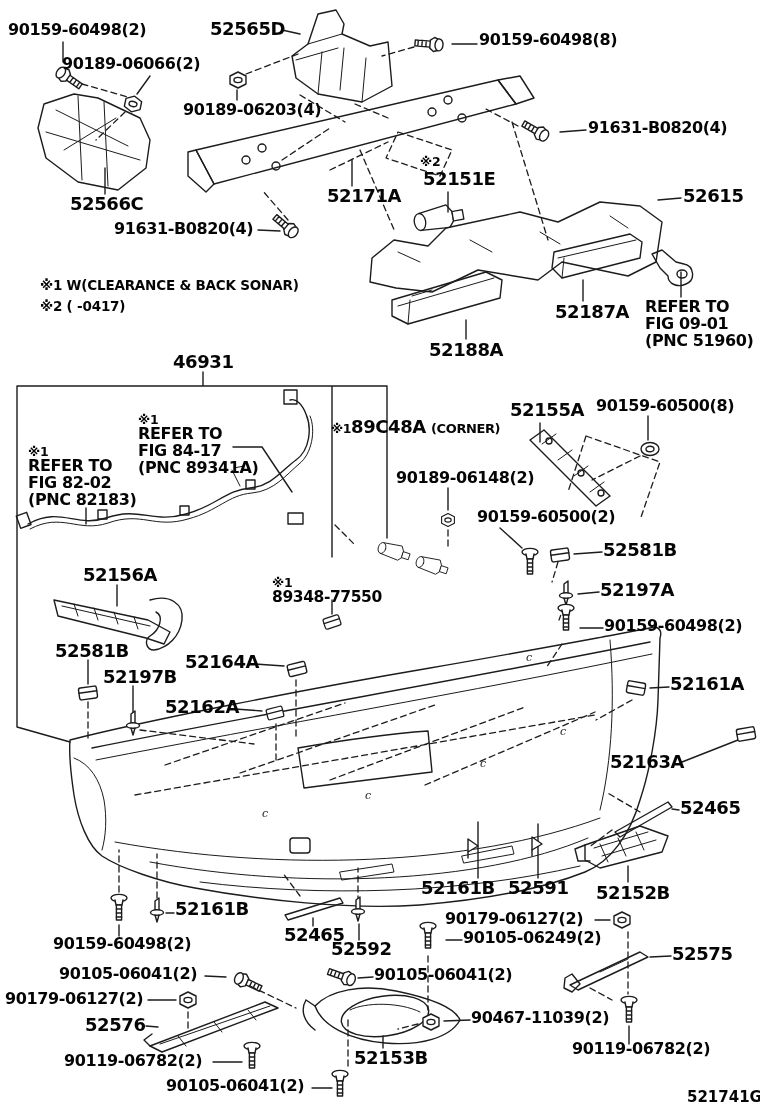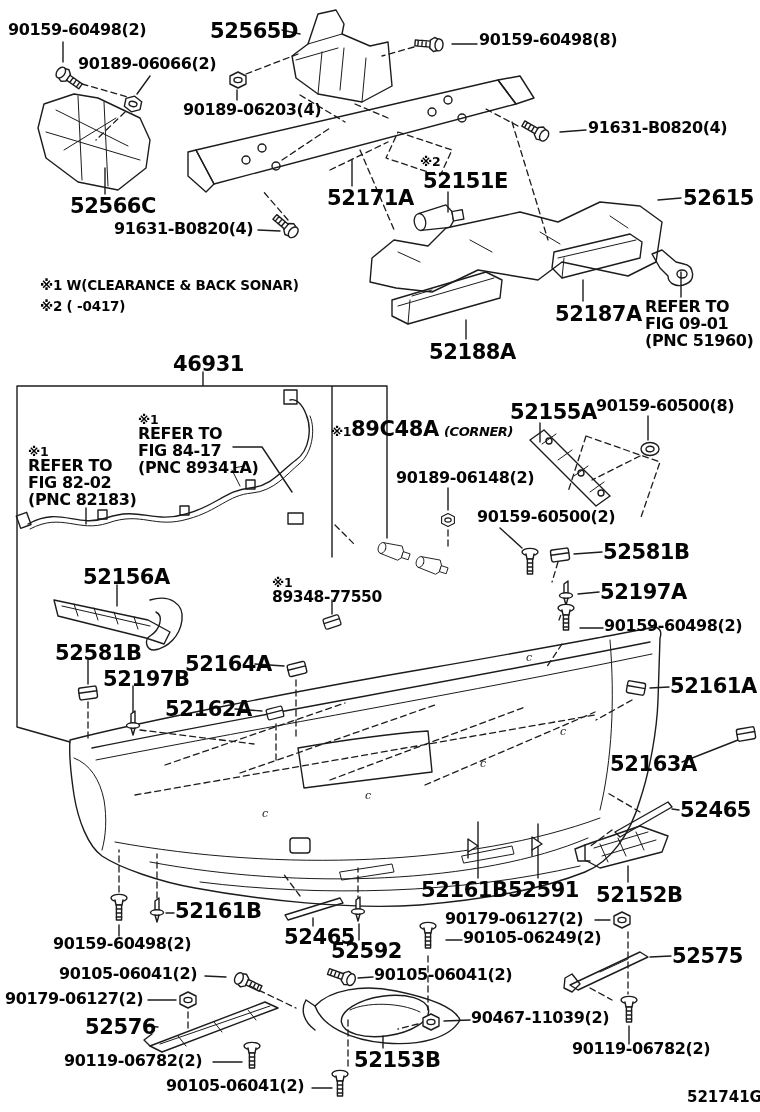--- a/index.html
+++ b/index.html
@@ -7,27 +7,27 @@
          font-family:"DejaVu Sans",sans-serif;}
   #art{position:absolute;left:0;top:0;}
   #art path,#art line,#art ellipse,#art rect,#art circle,#art polyline,#art polygon{
       stroke:#1c1c1c;stroke-width:1.4;fill:none;stroke-linecap:round;stroke-linejoin:round;}
   #art .dash{stroke-dasharray:6 4;stroke-width:1.3;}
   #art .thin{stroke-width:1;}
   #art .fillw{fill:#fff;}
   #art text{stroke:none;fill:#1c1c1c;font-family:"DejaVu Serif",serif;font-style:italic;font-size:11px;}
   .lbl{position:absolute;color:#050505;font-weight:bold;font-size:16px;letter-spacing:-0.4px;
        line-height:1.05;white-space:pre-line;z-index:5;}
-  .lg{font-size:21px;}
+  .lg{font-size:18px;}
   .md{font-size:13.5px;letter-spacing:-0.2px;}
   .sm{font-size:12.5px;letter-spacing:-0.2px;}
   .num2{font-size:15.5px;}
   .mark{font-size:12.5px;line-height:1;display:block;letter-spacing:-0.2px;}
   .inline-mark{font-size:12.5px;}
-  .paren{font-size:13px;font-style:italic;}
+  .paren{font-size:13px;}
   .code{font-size:15px;letter-spacing:0;}
 </style>
 </head>
 <body>
 
 <div id="stage">
 
 <svg id="art" width="760" height="1112" viewBox="0 0 760 1112">
   <defs>
     <g id="boltA">
@@ -308,21 +308,21 @@
     <use href="#nutG" transform="translate(188,1000)"></use>
     <use href="#screwV" transform="translate(252,1046)"></use>
     <use href="#nutG" transform="translate(431,1022)"></use>
     <use href="#screwV" transform="translate(340,1074)"></use>
   </g>
 </svg>
 
 <div class="lbl" style="left:8px;top:22px">90159-60498(2)</div>
 <div class="lbl lg" style="left:210px;top:20px">52565D</div>
 <div class="lbl" style="left:479px;top:32px">90159-60498(8)</div>
-<div class="lbl" style="left:78px;top:56px">90189-06066(2)</div>
+<div class="lbl" style="left:62px;top:56px">90189-06066(2)</div>
 <div class="lbl" style="left:183px;top:102px">90189-06203(4)</div>
 <div class="lbl" style="left:588px;top:120px">91631-B0820(4)</div>
 <div class="lbl lg" style="left:70px;top:195px">52566C</div>
 <div class="lbl lg" style="left:327px;top:187px">52171A</div>
 <div class="lbl sm" style="left:420px;top:155px">※2</div>
 <div class="lbl lg" style="left:423px;top:170px">52151E</div>
 <div class="lbl lg" style="left:683px;top:187px">52615</div>
 <div class="lbl" style="left:114px;top:221px">91631-B0820(4)</div>
 <div class="lbl md" style="left:40px;top:278px">※1 W(CLEARANCE &amp; BACK SONAR)</div>
 <div class="lbl md" style="left:40px;top:299px">※2 (      -0417)</div>

